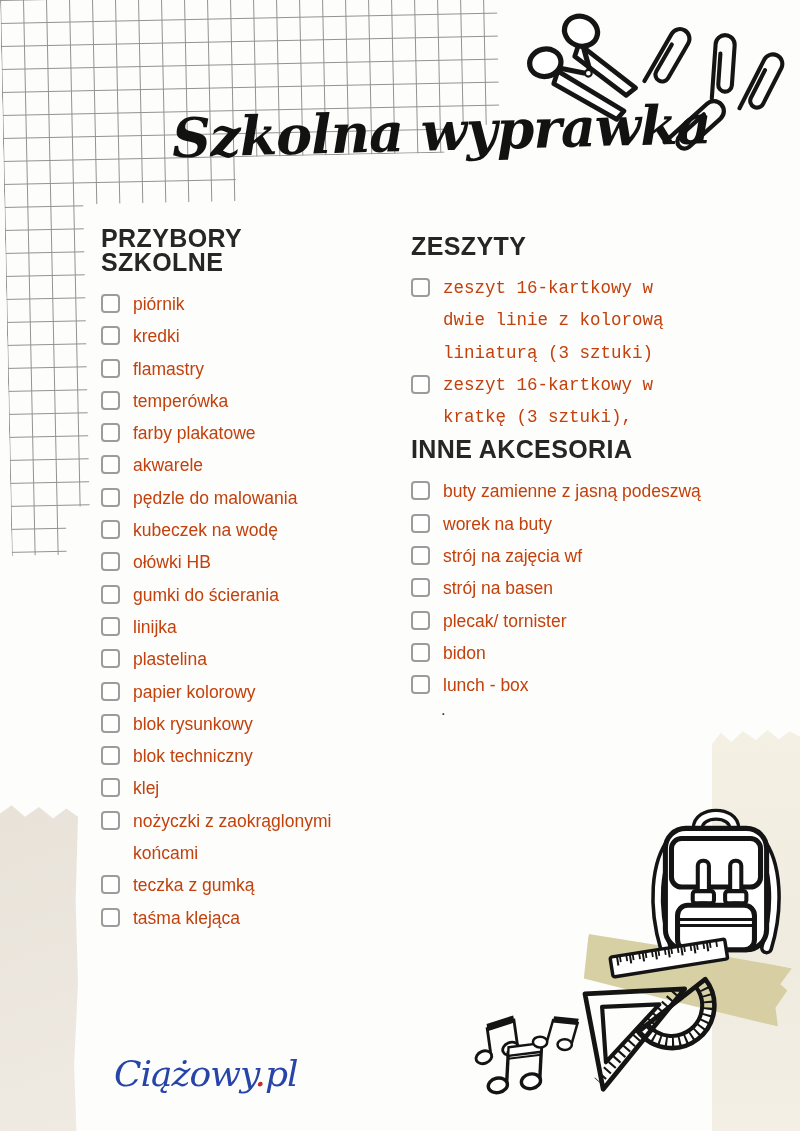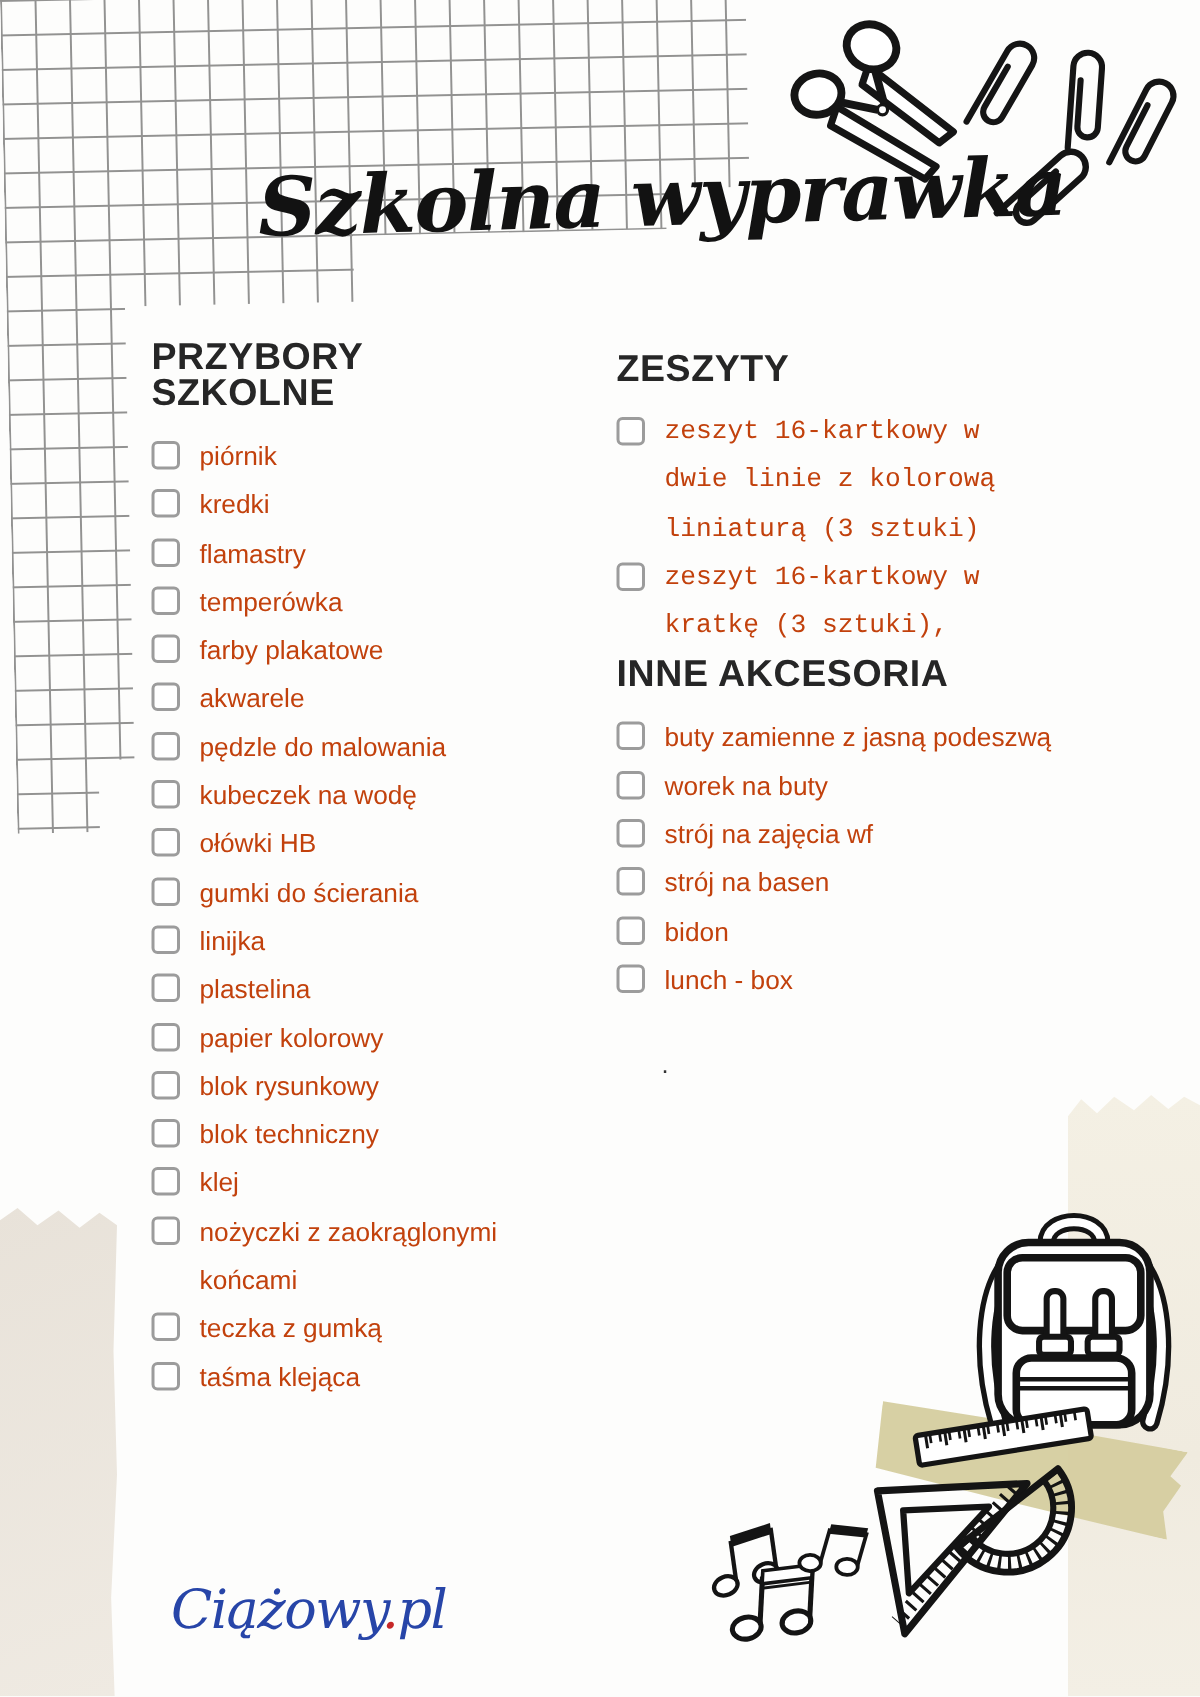--- a/index.html
+++ b/index.html
@@ -265,20 +265,24 @@
       <div class="row">
         <span class="cb"></span>
         <span class="lbl">strój na zajęcia wf</span>
       </div>
 
       <div class="row">
         <span class="cb"></span>
         <span class="lbl">strój na basen</span>
       </div>
 
+      <div class="row">
+        <span class="cb"></span>
+        <span class="lbl">plecak/ tornister</span>
+      </div>
 
       <div class="row">
         <span class="cb"></span>
         <span class="lbl">bidon</span>
       </div>
 
       <div class="row">
         <span class="cb"></span>
         <span class="lbl">lunch - box</span>
       </div>

